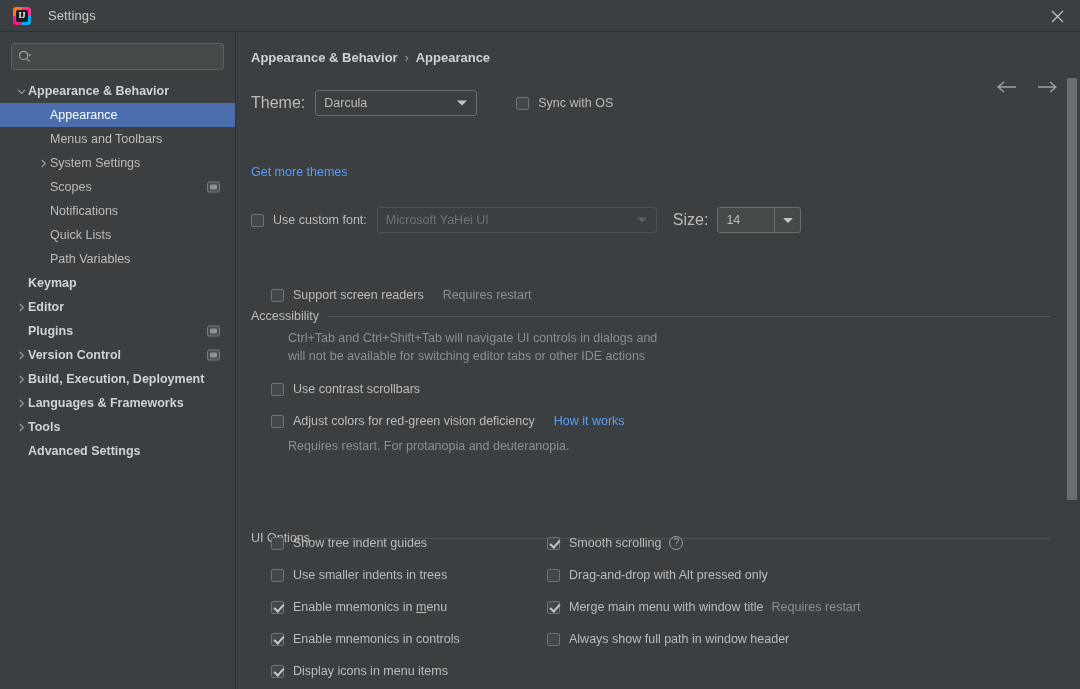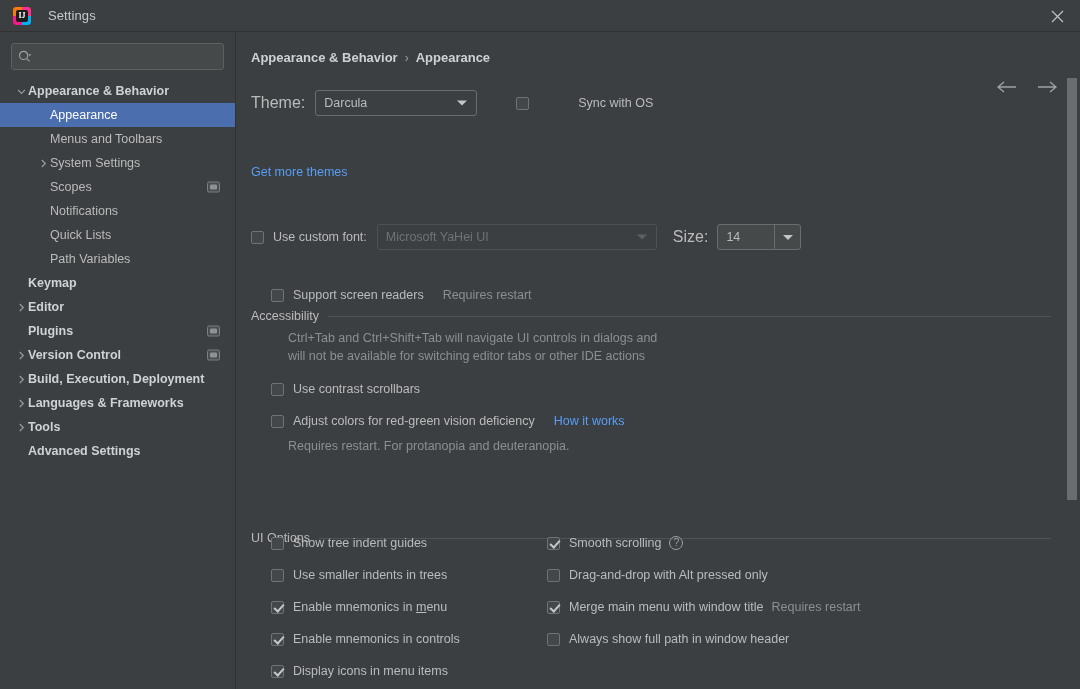--- a/index.html
+++ b/index.html
@@ -382,31 +382,31 @@
     </div>
 
     <div class="content">
 
       <div class="row" style="left:14px; top:58px;">
         <span class="field-label">Theme:</span>
         <div class="combo" style="width:162px; margin-left:10px;">
           <span>Darcula</span>
           <span class="caret"></span>
         </div>
-        <div class="cb" style="margin-left:39px;gap:40px;">
+        <div class="cb" style="margin-left:39px;">
           <span class="box"></span>
           <span>Sync with OS</span>
         </div>
       </div>
 
       <div class="row" style="left:14px; top:133px;">
         <span class="link">Get more themes</span>
       </div>
 
-      <div class="row" style="left:14px; top:192px;">
+      <div class="row" style="left:14px; top:175px;">
         <div class="cb">
           <span class="box"></span>
           <span>Use custom font:</span>
         </div>
         <div class="combo disabled" style="width:280px; margin-left:10px;">
           <span>Microsoft YaHei UI</span>
           <span class="caret"></span>
         </div>
         <span class="field-label" style="margin-left:16px;">Size:</span>
         <div class="spinner" style="margin-left:9px;">

